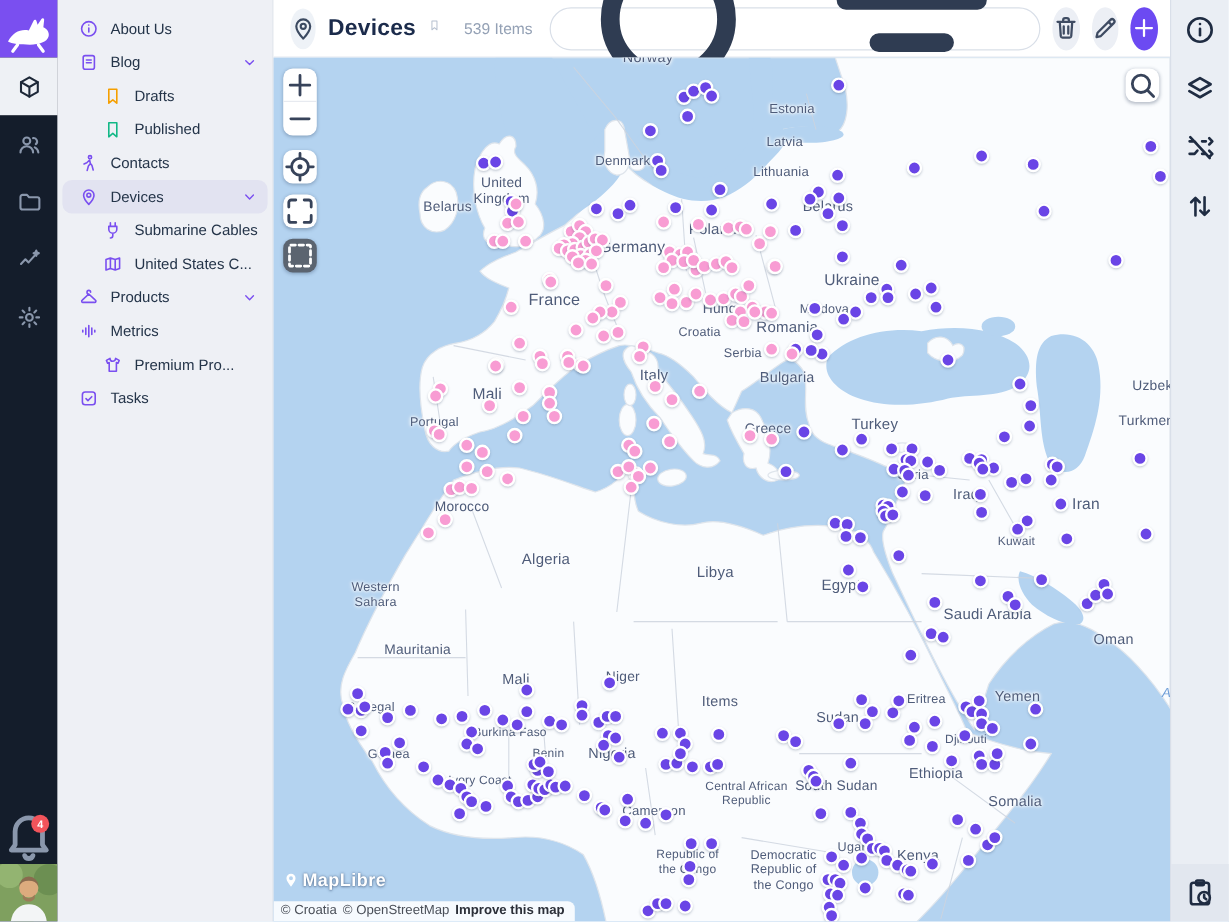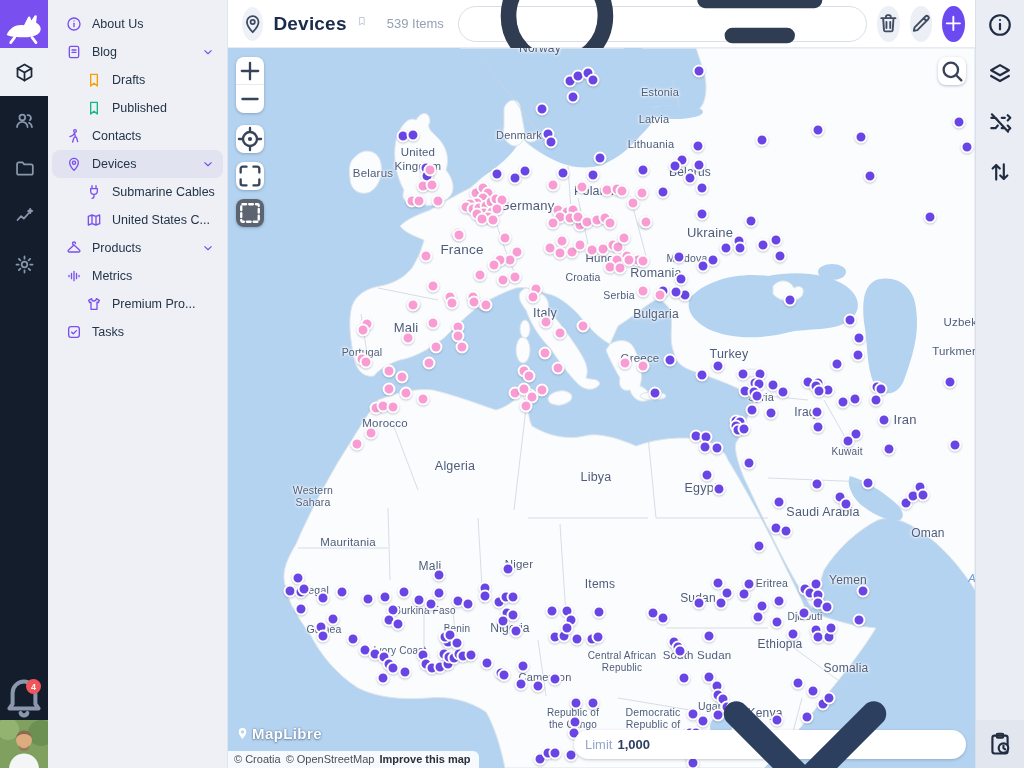--- a/index.html
+++ b/index.html
@@ -894,29 +894,20 @@
         <svg viewBox="0 0 24 24" fill="#fff">
             <path d="M12 2a7 7 0 017 7c0 4-3 7.5-7 13-4-5.5-7-9-7-13a7 7 0 017-7zm0 4a3 3 0 100 6 3 3 0 000-6z"></path>
           </svg>
         <span>MapLibre</span>
       </div>
       <div class="attribution">
         <span>© Croatia</span>
         <span>© OpenStreetMap</span>
         <span class="improve">Improve this map</span>
       </div>
-      <div class="limit-pill">
-        <span class="llab">Limit</span>
-        <span class="lval">1,000</span>
-        <span style="display:flex">
-            <svg viewBox="0 0 24 24" fill="none" stroke="currentColor" stroke-width="2" stroke-linecap="round" stroke-linejoin="round" style="width:100%;height:100%">
-              <path d="M6.5 9.5l5.5 5.5 5.5-5.5"></path>
-            </svg>
-          </span>
-      </div>
     </div>
   </main>
 
   <aside class="rail-right">
     <div id="right-tools" style="display:flex;flex-direction:column;gap:23px;align-items:center;">
         <div class="rr-item">
           <svg viewBox="0 0 24 24" fill="none" stroke="currentColor" stroke-width="2" stroke-linecap="round" stroke-linejoin="round" style="width:100%;height:100%">
             <circle cx="12" cy="12" r="9"></circle>
             <line x1="12" y1="11" x2="12" y2="16"></line>
             <line x1="12" y1="7.4" x2="12.01" y2="7.4"></line>

